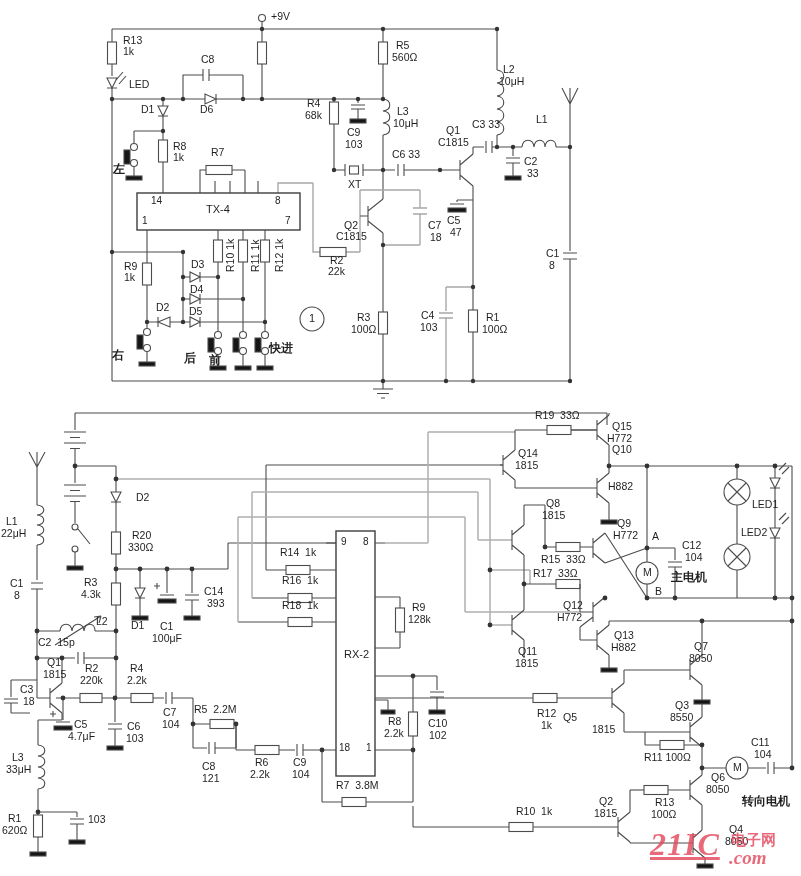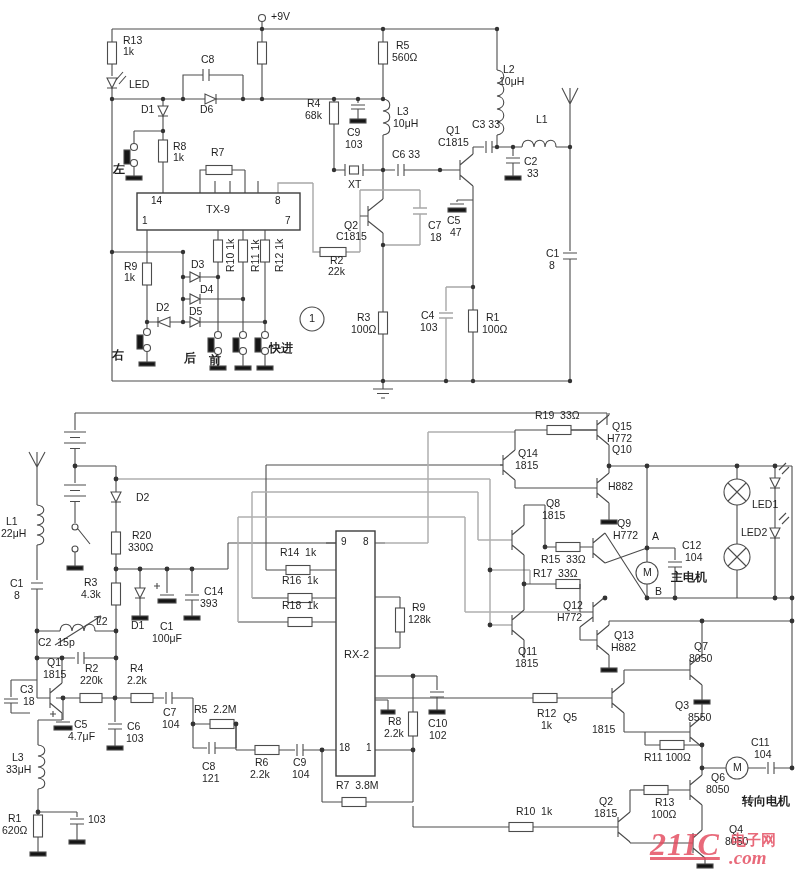--- a/index.html
+++ b/index.html
@@ -360,29 +360,29 @@
   <span class="L" style="left:123px;top:35px">R13</span>
   <span class="L" style="left:123px;top:46px">1k</span>
   <span class="L" style="left:129px;top:79px">LED</span>
   <span class="L" style="left:201px;top:54px">C8</span>
   <span class="L" style="left:200px;top:104px">D6</span>
   <span class="L" style="left:141px;top:104px">D1</span>
   <span class="L" style="left:173px;top:141px">R8</span>
   <span class="L" style="left:173px;top:152px">1k</span>
   <span class="L" style="left:211px;top:147px">R7</span>
   <span class="L cn" style="left:113px;top:164px">左</span>
-  <span class="L" style="left:206px;top:204px;font-size:11px">TX-9</span>
+  <span class="L" style="left:206px;top:204px;font-size:11px">TX-4</span>
   <span class="L pin" style="left:151px;top:195px">14</span>
   <span class="L pin" style="left:275px;top:195px">8</span>
   <span class="L pin" style="left:142px;top:215px">1</span>
   <span class="L pin" style="left:285px;top:215px">7</span>
   <span class="L" style="left:124px;top:261px">R9</span>
   <span class="L" style="left:124px;top:272px">1k</span>
   <span class="L" style="left:191px;top:259px">D3</span>
-  <span class="L" style="left:200px;top:284px">D4</span>
+  <span class="L" style="left:190px;top:284px">D4</span>
   <span class="L" style="left:189px;top:306px">D5</span>
   <span class="L" style="left:156px;top:302px">D2</span>
   <span class="L rot" style="left:225px;top:272px">R10 1k</span>
   <span class="L rot" style="left:250px;top:272px">R11 1k</span>
   <span class="L rot" style="left:274px;top:272px">R12 1k</span>
   <span class="L" style="left:330px;top:255px">R2</span>
   <span class="L" style="left:328px;top:266px">22k</span>
   <span class="L" style="left:344px;top:220px">Q2</span>
   <span class="L" style="left:336px;top:231px">C1815</span>
   <span class="L" style="left:428px;top:220px">C7</span>
@@ -426,21 +426,21 @@
   <span class="L" style="left:6px;top:516px">L1</span>
   <span class="L" style="left:1px;top:528px">22μH</span>
   <span class="L" style="left:10px;top:578px">C1</span>
   <span class="L" style="left:14px;top:590px">8</span>
   <span class="L" style="left:136px;top:492px">D2</span>
   <span class="L" style="left:132px;top:530px">R20</span>
   <span class="L" style="left:128px;top:542px">330Ω</span>
   <span class="L" style="left:84px;top:577px">R3</span>
   <span class="L" style="left:81px;top:589px">4.3k</span>
   <span class="L" style="left:204px;top:586px">C14</span>
-  <span class="L" style="left:200px;top:598px">393</span>
+  <span class="L" style="left:207px;top:598px">393</span>
   <span class="L" style="left:131px;top:620px">D1</span>
   <span class="L" style="left:160px;top:621px">C1</span>
   <span class="L" style="left:152px;top:633px">100μF</span>
   <span class="L" style="left:96px;top:616px">L2</span>
   <span class="L" style="left:38px;top:637px">C2  15p</span>
   <span class="L" style="left:47px;top:657px">Q1</span>
   <span class="L" style="left:43px;top:669px">1815</span>
   <span class="L" style="left:20px;top:684px">C3</span>
   <span class="L" style="left:23px;top:696px">18</span>
   <span class="L" style="left:85px;top:663px">R2</span>
@@ -508,21 +508,21 @@
   <span class="L" style="left:733px;top:762px">M</span>
   <span class="L" style="left:752px;top:499px">LED1</span>
   <span class="L" style="left:741px;top:527px">LED2</span>
   <span class="L" style="left:694px;top:641px">Q7</span>
   <span class="L" style="left:689px;top:653px">8050</span>
   <span class="L" style="left:537px;top:708px">R12</span>
   <span class="L" style="left:541px;top:720px">1k</span>
   <span class="L" style="left:563px;top:712px">Q5</span>
   <span class="L" style="left:592px;top:724px">1815</span>
   <span class="L" style="left:675px;top:700px">Q3</span>
-  <span class="L" style="left:688px;top:712px">8550</span>
+  <span class="L" style="left:670px;top:712px">8550</span>
   <span class="L" style="left:644px;top:752px">R11 100Ω</span>
   <span class="L" style="left:751px;top:737px">C11</span>
   <span class="L" style="left:754px;top:749px">104</span>
   <span class="L" style="left:711px;top:772px">Q6</span>
   <span class="L" style="left:706px;top:784px">8050</span>
   <span class="L cn" style="left:742px;top:796px">转向电机</span>
   <span class="L" style="left:655px;top:797px">R13</span>
   <span class="L" style="left:651px;top:809px">100Ω</span>
   <span class="L" style="left:516px;top:806px">R10  1k</span>
   <span class="L" style="left:599px;top:796px">Q2</span>

